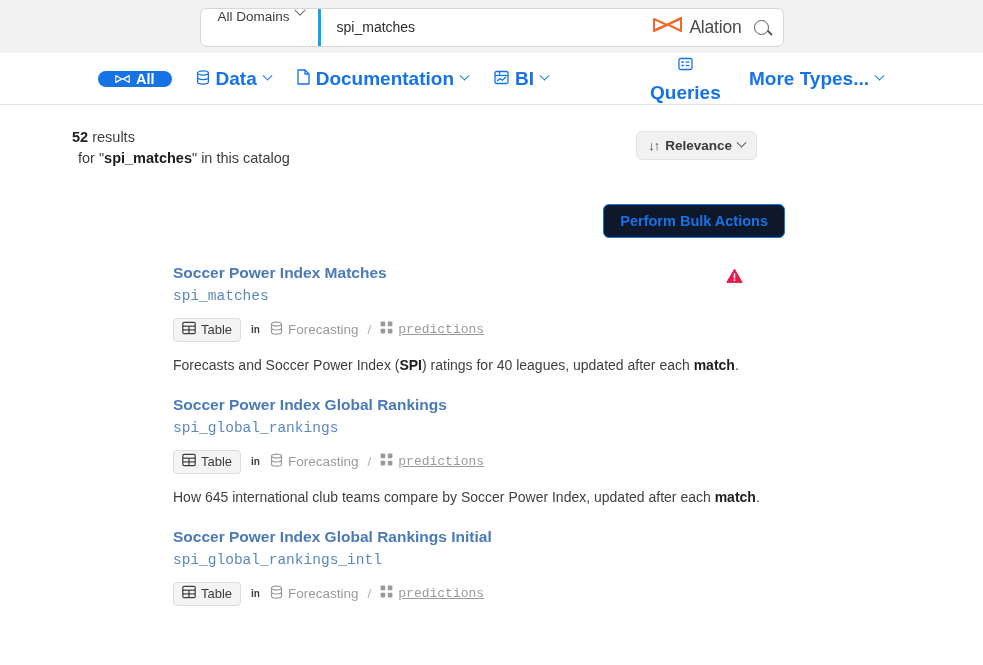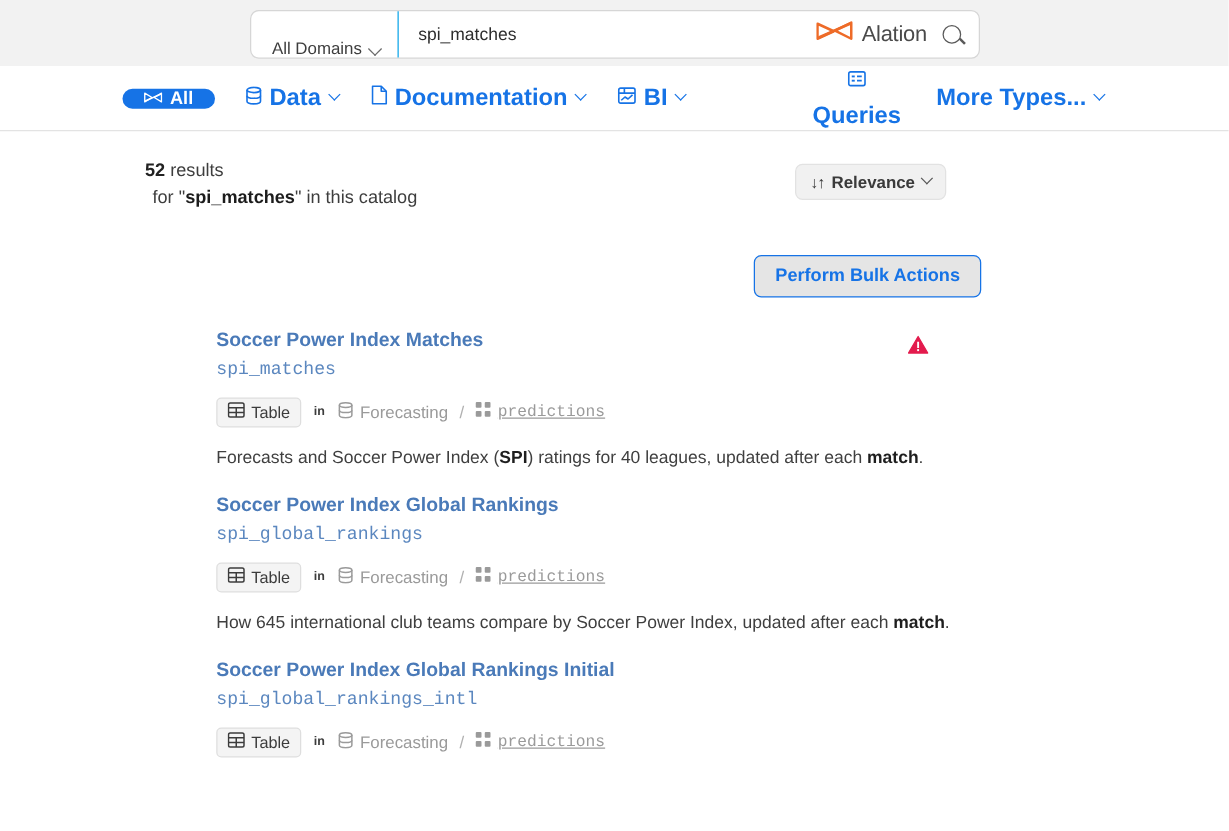--- a/index.html
+++ b/index.html
@@ -33,24 +33,24 @@
     background: #ffffff;
     border: 1px solid #d6d6d6;
     border-radius: 7px;
     display: flex;
     align-items: stretch;
     position: relative;
     margin-top: 1px;
   }
   .domain-select {
     display: flex;
-    align-items: flex-end;
+    align-items: flex-start;
     gap: 6px;
     padding: 0 14px 0 17px;
-    border-right: 1px solid #0ea5e9;
+    border-right: 3px solid #0ea5e9;
     cursor: pointer;
     user-select: none;
   }
   .domain-select-label {
     font-size: 13.5px;
     color: #3d3d3d;
     white-space: nowrap;
   }
   .chev {
     display: inline-block;
@@ -161,21 +161,21 @@
   }
 
   
   .content {
     padding: 0 28px 0 0;
     position: relative;
   }
   .meta-row {
     display: flex;
     align-items: flex-start;
-    padding: 22px 28px 0 116px;
+    padding: 22px 28px 0 72px;
   }
   .meta-text {
     font-size: 14.5px;
     color: #3d3d3d;
     line-height: 21px;
   }
   .meta-text .count { font-weight: bold; color: #222; }
   .meta-line2 { padding-left: 6px; }
   .meta-text .term { font-weight: bold; color: #1c1c1c; }
 
@@ -212,21 +212,21 @@
   
   .bulk-row {
     display: flex;
     justify-content: flex-end;
     padding-right: 170px;
     margin-top: 35px;
   }
   .bulk-btn {
     border: 1px solid #1673e6;
     color: #1673e6;
-    background: #e5e5e5;
+    background: #0f172a;
     border-radius: 6px;
     height: 34px;
     padding: 0 16px;
     font-size: 14.5px;
     font-weight: bold;
     font-family: "Liberation Sans", sans-serif;
     cursor: pointer;
   }
 
   

